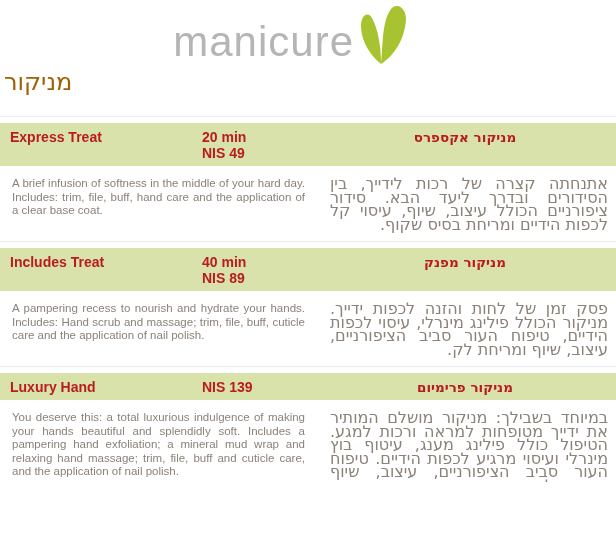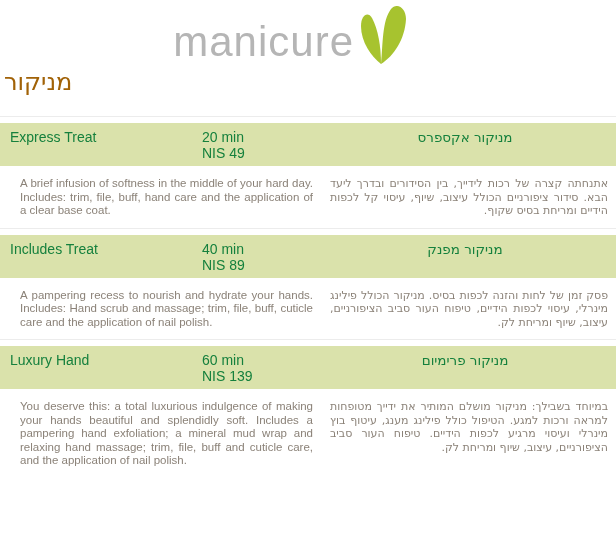--- a/index.html
+++ b/index.html
@@ -39,47 +39,48 @@
   
   .section { border-top: 1px solid #ececec; padding-top: 6px; }
   .section.s1 { margin-top: 19px; }
   .section.s2 { margin-top: 2px; }
   .section.s3 { margin-top: 2px; }
 
   .band {
     display: flex;
     align-items: flex-start;
     background: #dae2ab;
-    color: #15803d;
+    color: #b91c1c;
     padding: 6px 8px 5px 10px;
     font-size: 14px;
     line-height: 16px;
+    font-weight: bold;
   }
   .band-left  { flex: 0 0 192px; }
   .band-center{ flex: 0 0 120px; }
   .band-right { flex: 1; text-align: center; direction: rtl; font-family: "DejaVu Sans", sans-serif; font-size: 13.5px; }
 
   .body-row {
     display: flex;
     justify-content: space-between;
-    padding: 11px 8px 8px 20px;
+    padding: 11px 8px 8px 12px;
   }
   .desc-en {
     width: 293px;
     text-align: justify;
     font-size: 11.5px;
     line-height: 13.5px;
     color: #8b8278;
   }
   .desc-he {
     width: 278px;
     direction: rtl;
     text-align: justify;
     font-family: "DejaVu Sans", sans-serif;
-    font-size: 11px;
+    font-size: 16px;
     line-height: 13.5px;
     color: #8b8278;
   }
 </style>
 </head>
 <body>
 
 <div class="page">
 
   <div class="logo-area">
@@ -114,29 +115,28 @@
     <div class="band">
       <div class="band-left">Includes Treat</div>
       <div class="band-center">
         <div>40 min</div>
         <div>NIS 89</div>
       </div>
       <div class="band-right">מניקור מפנק</div>
     </div>
     <div class="body-row">
       <div class="desc-en">A pampering recess to nourish and hydrate your hands. Includes: Hand scrub and massage; trim, file, buff, cuticle care and the application of nail polish.</div>
-      <div class="desc-he">פסק זמן של לחות והזנה לכפות בסיס. מניקור הכולל פילינג מינרלי, עיסוי לכפות הידיים, טיפוח העור סביב הציפורניים, עיצוב, שיוף ומריחת לק.</div>
+      <div class="desc-he">פסק זמן של לחות והזנה לכפות ידייך. מניקור הכולל פילינג מינרלי, עיסוי לכפות הידיים, טיפוח העור סביב הציפורניים, עיצוב, שיוף ומריחת לק.</div>
     </div>
   </div>
 
   <div class="section s3">
     <div class="band">
       <div class="band-left">Luxury Hand</div>
       <div class="band-center">
-        <div>60 min</div>
         <div>NIS 139</div>
       </div>
       <div class="band-right">מניקור פרימיום</div>
     </div>
     <div class="body-row">
       <div class="desc-en">You deserve this: a total luxurious indulgence of making your hands beautiful and splendidly soft. Includes a pampering hand exfoliation; a mineral mud wrap and relaxing hand massage; trim, file, buff and cuticle care, and the application of nail polish.</div>
       <div class="desc-he">במיוחד בשבילך: מניקור מושלם המותיר את ידייך מטופחות למראה ורכות למגע. הטיפול כולל פילינג מענג, עיטוף בוץ מינרלי ועיסוי מרגיע לכפות הידיים. טיפוח העור סביב הציפורניים, עיצוב, שיוף ומריחת לק.</div>
     </div>
   </div>
 

